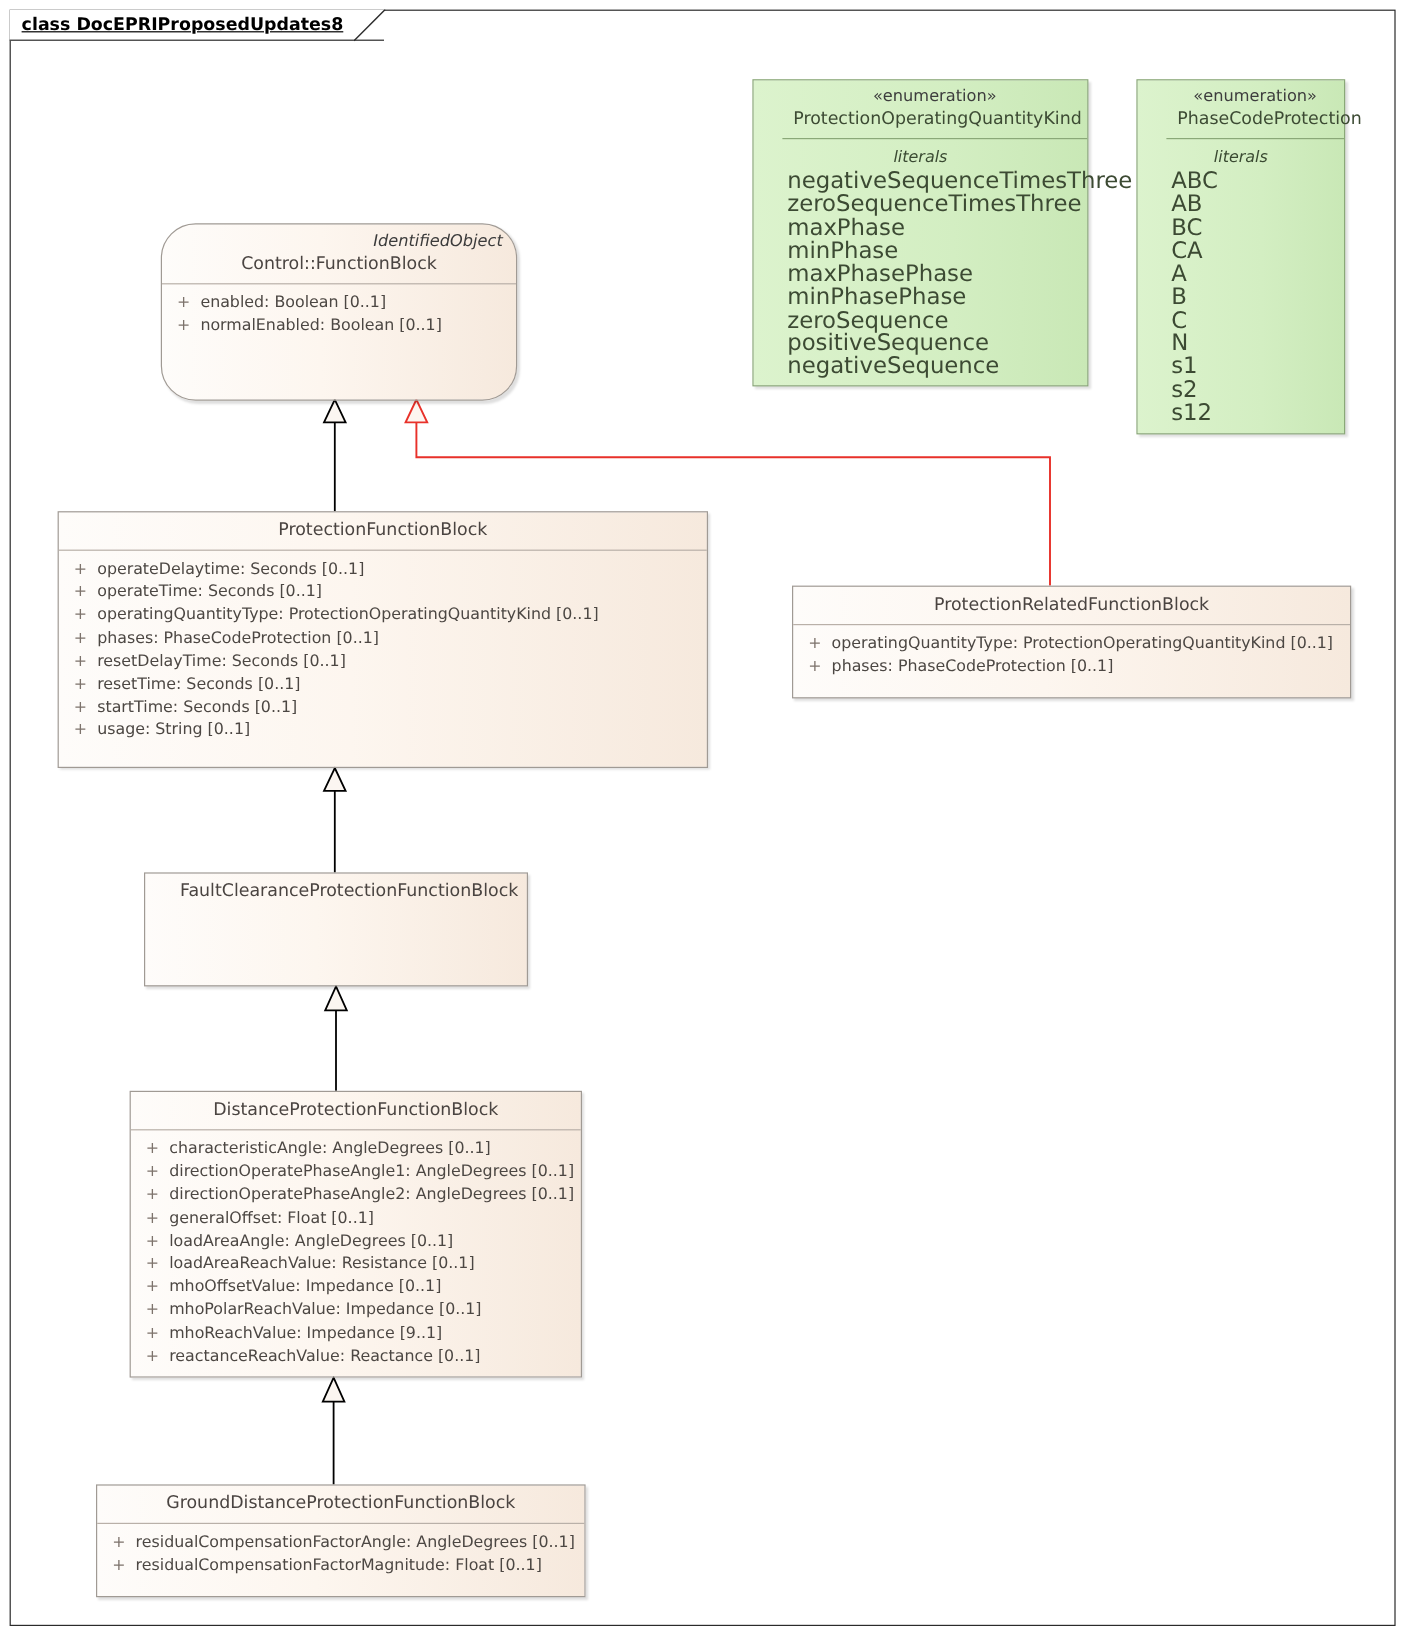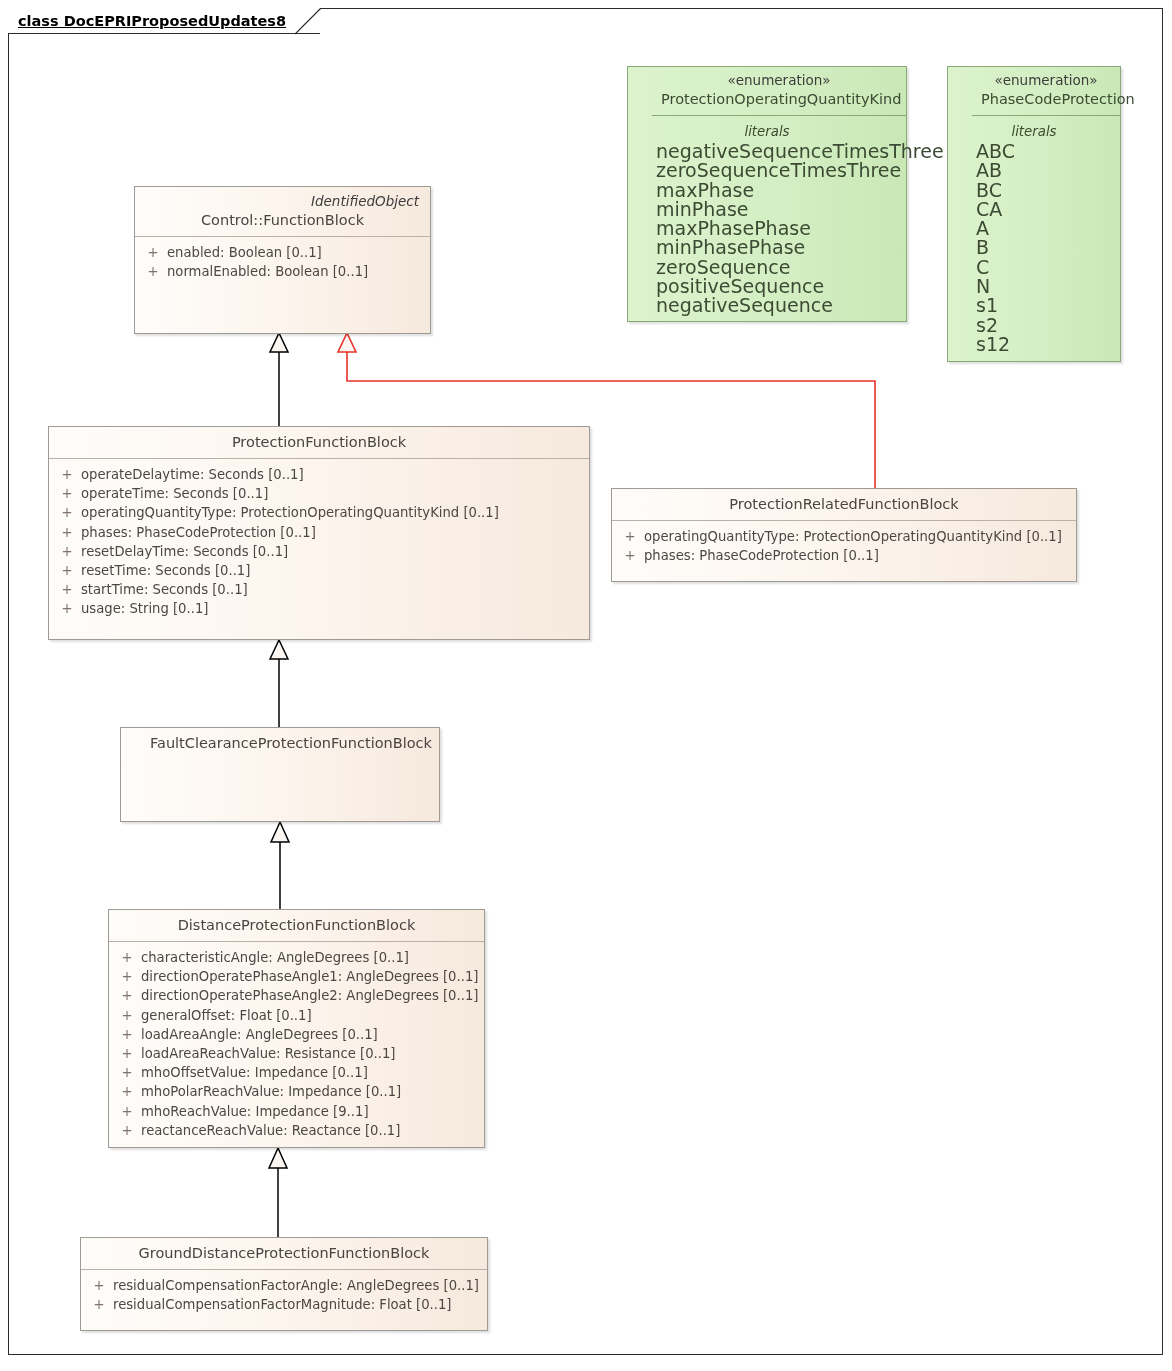--- a/index.html
+++ b/index.html
@@ -210,21 +210,21 @@
       <line x1="280" y1="909" x2="280" y2="842" stroke="#000000" stroke-width="1.5"></line>
       <polygon points="280,822 289,842 271,842" fill="#fbf6f1" stroke="#000000" stroke-width="1.5"></polygon>
     </g>
 
     <g>
       <line x1="278" y1="1237" x2="278" y2="1168" stroke="#000000" stroke-width="1.5"></line>
       <polygon points="278,1148 287,1168 269,1168" fill="#fbf6f1" stroke="#000000" stroke-width="1.5"></polygon>
     </g>
   </svg>
 
-  <div class="node classnode" style="left:134px; top:186px; width:297px; height:148px;">
+  <div class="node classnode" style="left:134px; top:186px; width:297px; height:148px;border-radius:29px;">
     <div class="node-header">
       <div class="parent-label">IdentifiedObject</div>
       <div class="node-title">Control::FunctionBlock</div>
     </div>
     <div class="node-body">
       <div class="attr">
         <span class="vis">+</span>
         <span class="sig">enabled: Boolean [0..1]</span>
       </div>
       <div class="attr">
@@ -307,21 +307,21 @@
         <span class="vis">+</span>
         <span class="sig">startTime: Seconds [0..1]</span>
       </div>
       <div class="attr">
         <span class="vis">+</span>
         <span class="sig">usage: String [0..1]</span>
       </div>
     </div>
   </div>
 
-  <div class="node classnode" style="left:611px; top:488px; width:466px; height:94px;">
+  <div class="node classnode" style="left:660px; top:488px; width:466px; height:94px;">
     <div class="node-header">
       <div class="node-title">ProtectionRelatedFunctionBlock</div>
     </div>
     <div class="node-body">
       <div class="attr">
         <span class="vis">+</span>
         <span class="sig">operatingQuantityType: ProtectionOperatingQuantityKind [0..1]</span>
       </div>
       <div class="attr">
         <span class="vis">+</span>

